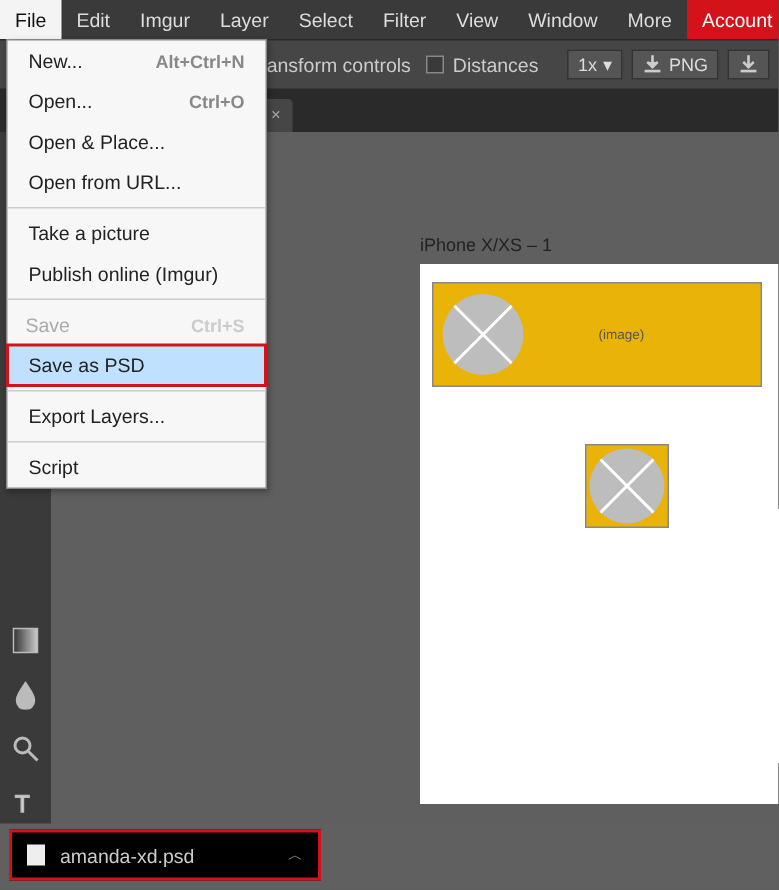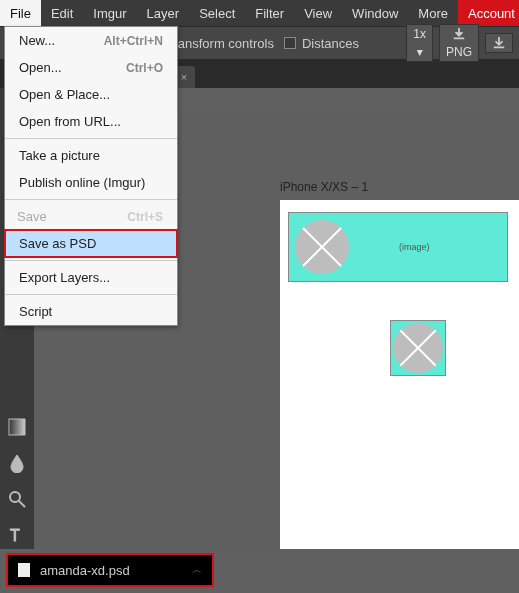--- a/index.html
+++ b/index.html
@@ -8,39 +8,39 @@
   
   .menubar { height: 26px; background: #3a3a3a; display: flex; align-items: stretch; color: #ddd; font-size: 13px; }
   .menubar .menu-item { padding: 0 10px; display: flex; align-items: center; cursor: default; }
   .menubar .menu-item.open { background: #f4f4f4; color: #111; }
   .menubar .right { margin-left: auto; display: flex; }
   .menubar .account { background: #d3121a; color: #fff; padding: 0 10px; display: flex; align-items: center; }
 
   
   .optionsbar { height: 34px; background: #464646; color: #ccc; font-size: 13px; display: flex; align-items: center; gap: 10px; padding: 0 6px; border-top: 1px solid #2a2a2a; border-bottom: 1px solid #2a2a2a; }
   .optionsbar .seg { display: flex; align-items: center; gap: 6px; }
-  .optionsbar select.fakebtn, .optionsbar .fakebtn { background: #555; border: 1px solid #333; color: #ddd; font-size: 12px; padding: 2px 6px; display: inline-flex; align-items: center; gap: 4px; flex-direction: column; }
+  .optionsbar select.fakebtn, .optionsbar .fakebtn { background: #555; border: 1px solid #333; color: #ddd; font-size: 12px; padding: 2px 6px; display: inline-flex; align-items: center; gap: 4px; }
   .dlicon { width: 14px; height: 14px; display: inline-block; }
   .dlicon svg { width: 100%; height: 100%; }
 
   
   .tabbar { height: 28px; background: #2a2a2a; display: flex; align-items: flex-end; padding-left: 30px; }
   .tab { background: #464646; color: #ddd; font-size: 12px; padding: 4px 8px; display: flex; align-items: center; gap: 6px; border-top-left-radius: 3px; border-top-right-radius: 3px; }
   .tab .close { font-size: 11px; color: #aaa; }
 
   
   .toolbar { position: absolute; left: 0; top: 88px; width: 34px; bottom: 44px; background: #3a3a3a; display: flex; flex-direction: column; align-items: center; padding-top: 6px; gap: 10px; }
   .tool { width: 26px; height: 26px; display: flex; align-items: center; justify-content: center; color: #ccc; }
   .tool svg { width: 20px; height: 20px; stroke: #bbb; fill: #bbb; }
 
   
-  .canvas-area { position: absolute; left: 34px; top: 88px; right: 0; bottom: 44px; background: #5f5f5f; overflow: hidden; margin-top: 24px; }
+  .canvas-area { position: absolute; left: 34px; top: 88px; right: 0; bottom: 44px; background: #5f5f5f; overflow: hidden; }
   .artboard-label { position: absolute; left: 246px; top: 68px; font-size: 12px; color: #222; }
   .artboard { position: absolute; left: 246px; top: 88px; width: 245px; height: 360px; background: #fff; }
-  .img-group { position: absolute; border: 1px solid #888; background: #5eead4; }
+  .img-group { position: absolute; border: 1px solid #888; background: #eab308; }
   .placeholder-circle { border-radius: 50%; background: #bdbdbd; position: relative; }
   .placeholder-circle::before, .placeholder-circle::after { content: ""; position: absolute; left: 50%; top: 50%; width: 140%; height: 2px; background: #fff; transform-origin: center; }
   .placeholder-circle::before { transform: translate(-50%,-50%) rotate(45deg); }
   .placeholder-circle::after  { transform: translate(-50%,-50%) rotate(-45deg); }
   .img-caption { font-size: 9px; color: #555; }
 
   
   .dropdown { position: absolute; left: 4px; top: 26px; width: 174px; background: #f7f7f7; border: 1px solid #888; box-shadow: 1px 2px 4px rgba(0,0,0,.3); font-size: 13px; color: #222; z-index: 50; }
   .dropdown .row { display: flex; align-items: center; justify-content: space-between; padding: 6px 14px; cursor: default; }
   .dropdown .row.disabled { color: #aaa; padding-left: 12px; }

